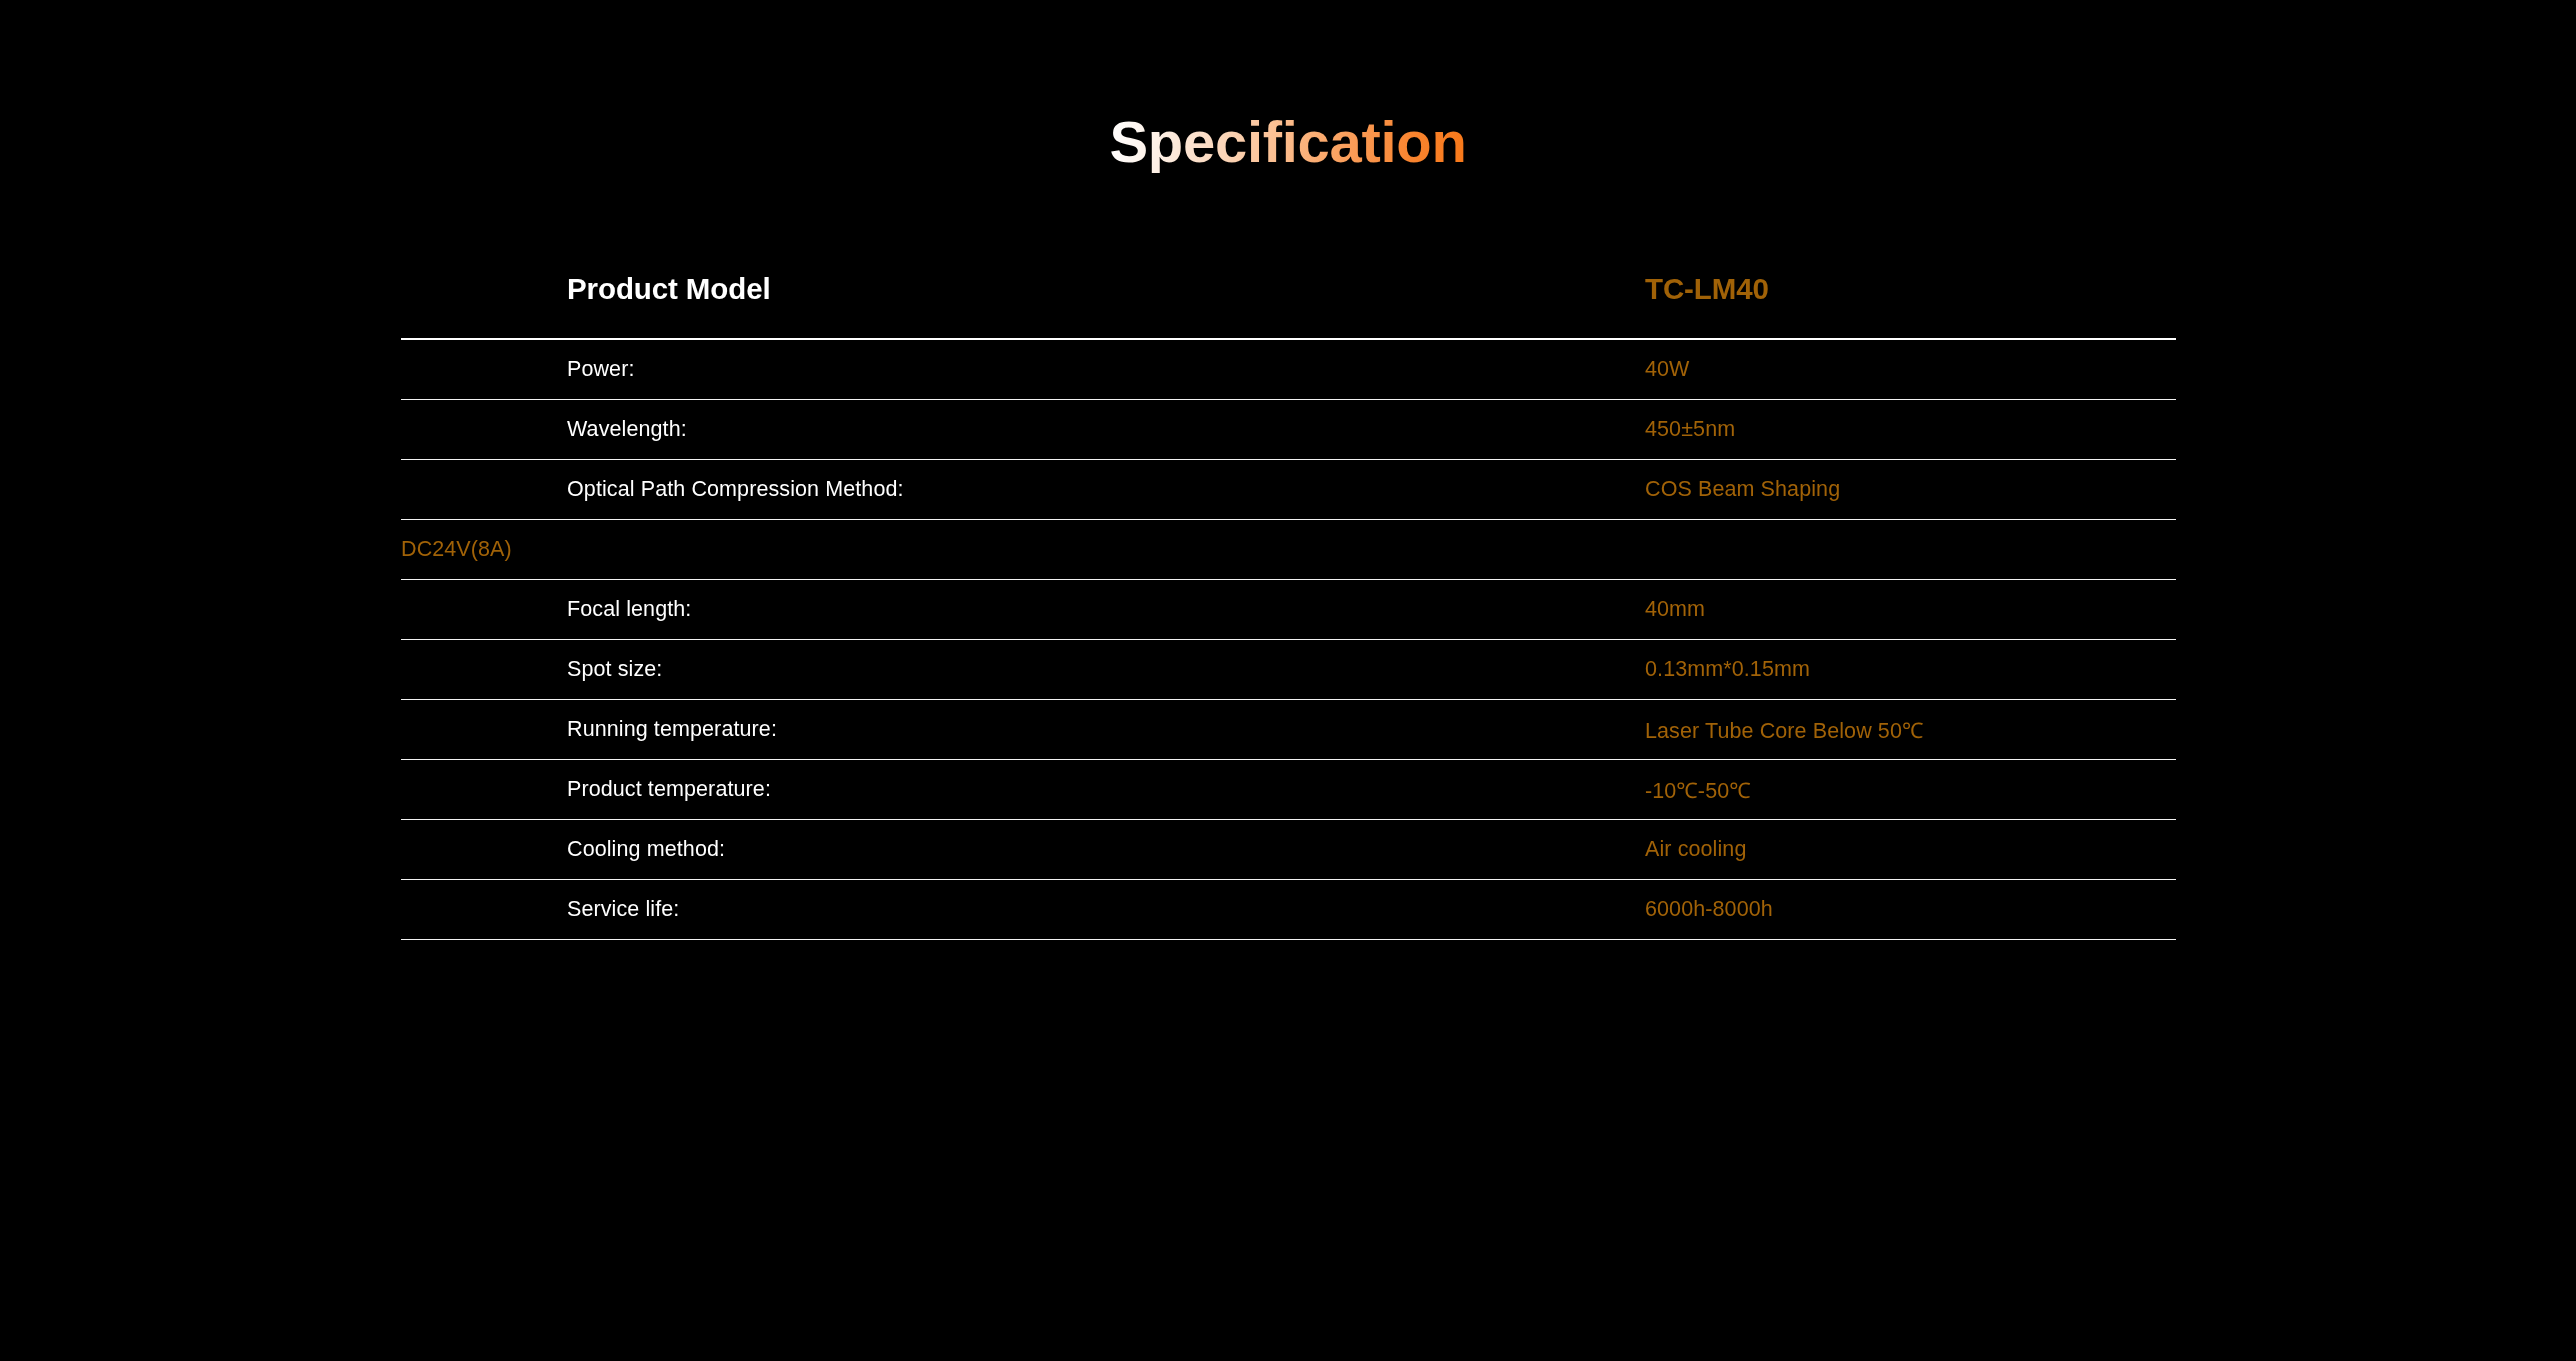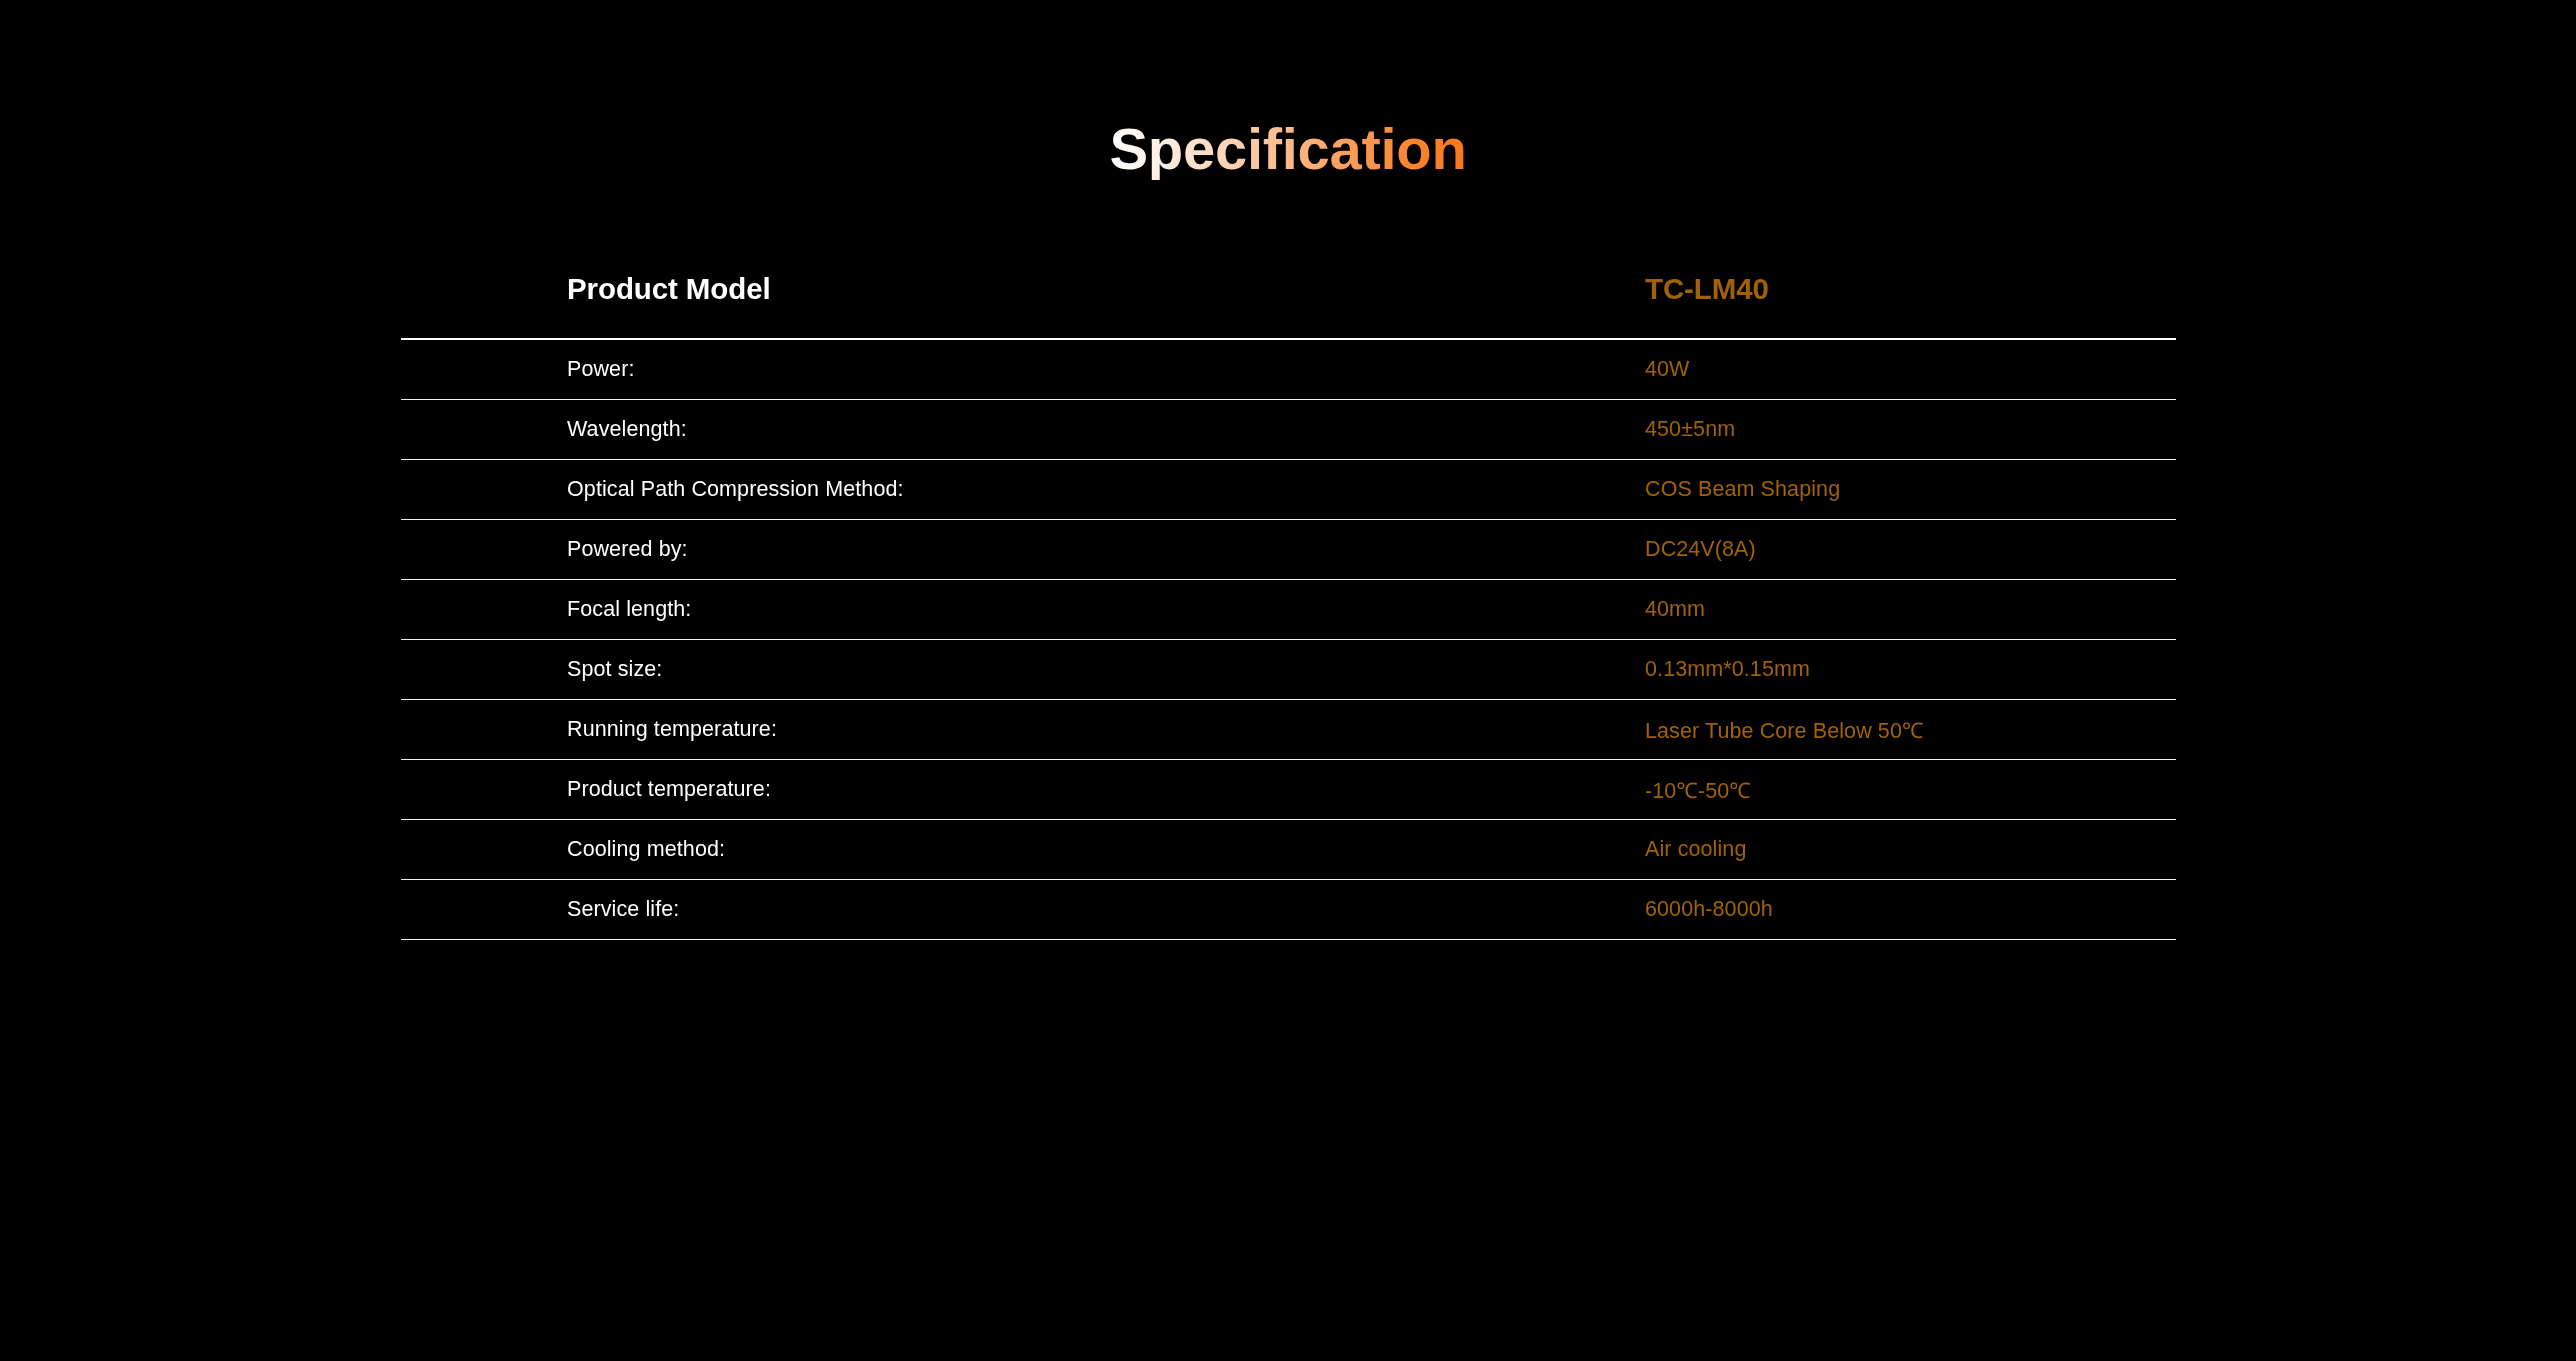--- a/index.html
+++ b/index.html
@@ -20,21 +20,21 @@
   .page {
     position: relative;
     width: 2576px;
     height: 1362px;
     background: #000000;
   }
 
   
   .title-wrap {
     position: absolute;
-    top: 119px;
+    top: 112px;
     left: 0;
     width: 2576px;
     text-align: center;
   }
 
   .spec-title {
     display: inline-block;
     font-size: 58px;
     font-weight: 700;
     letter-spacing: -0.3px;
@@ -130,21 +130,20 @@
         </div>
         <div class="spec-row">
           <div class="col-label">Wavelength:</div>
           <div class="col-value">450±5nm</div>
         </div>
         <div class="spec-row">
           <div class="col-label">Optical Path Compression Method:</div>
           <div class="col-value">COS Beam Shaping</div>
         </div>
         <div class="spec-row">
-          <div class="col-label">Powered by:</div>
           <div class="col-value">DC24V(8A)</div>
         </div>
         <div class="spec-row">
           <div class="col-label">Focal length:</div>
           <div class="col-value">40mm</div>
         </div>
         <div class="spec-row">
           <div class="col-label">Spot size:</div>
           <div class="col-value">0.13mm*0.15mm</div>
         </div>

